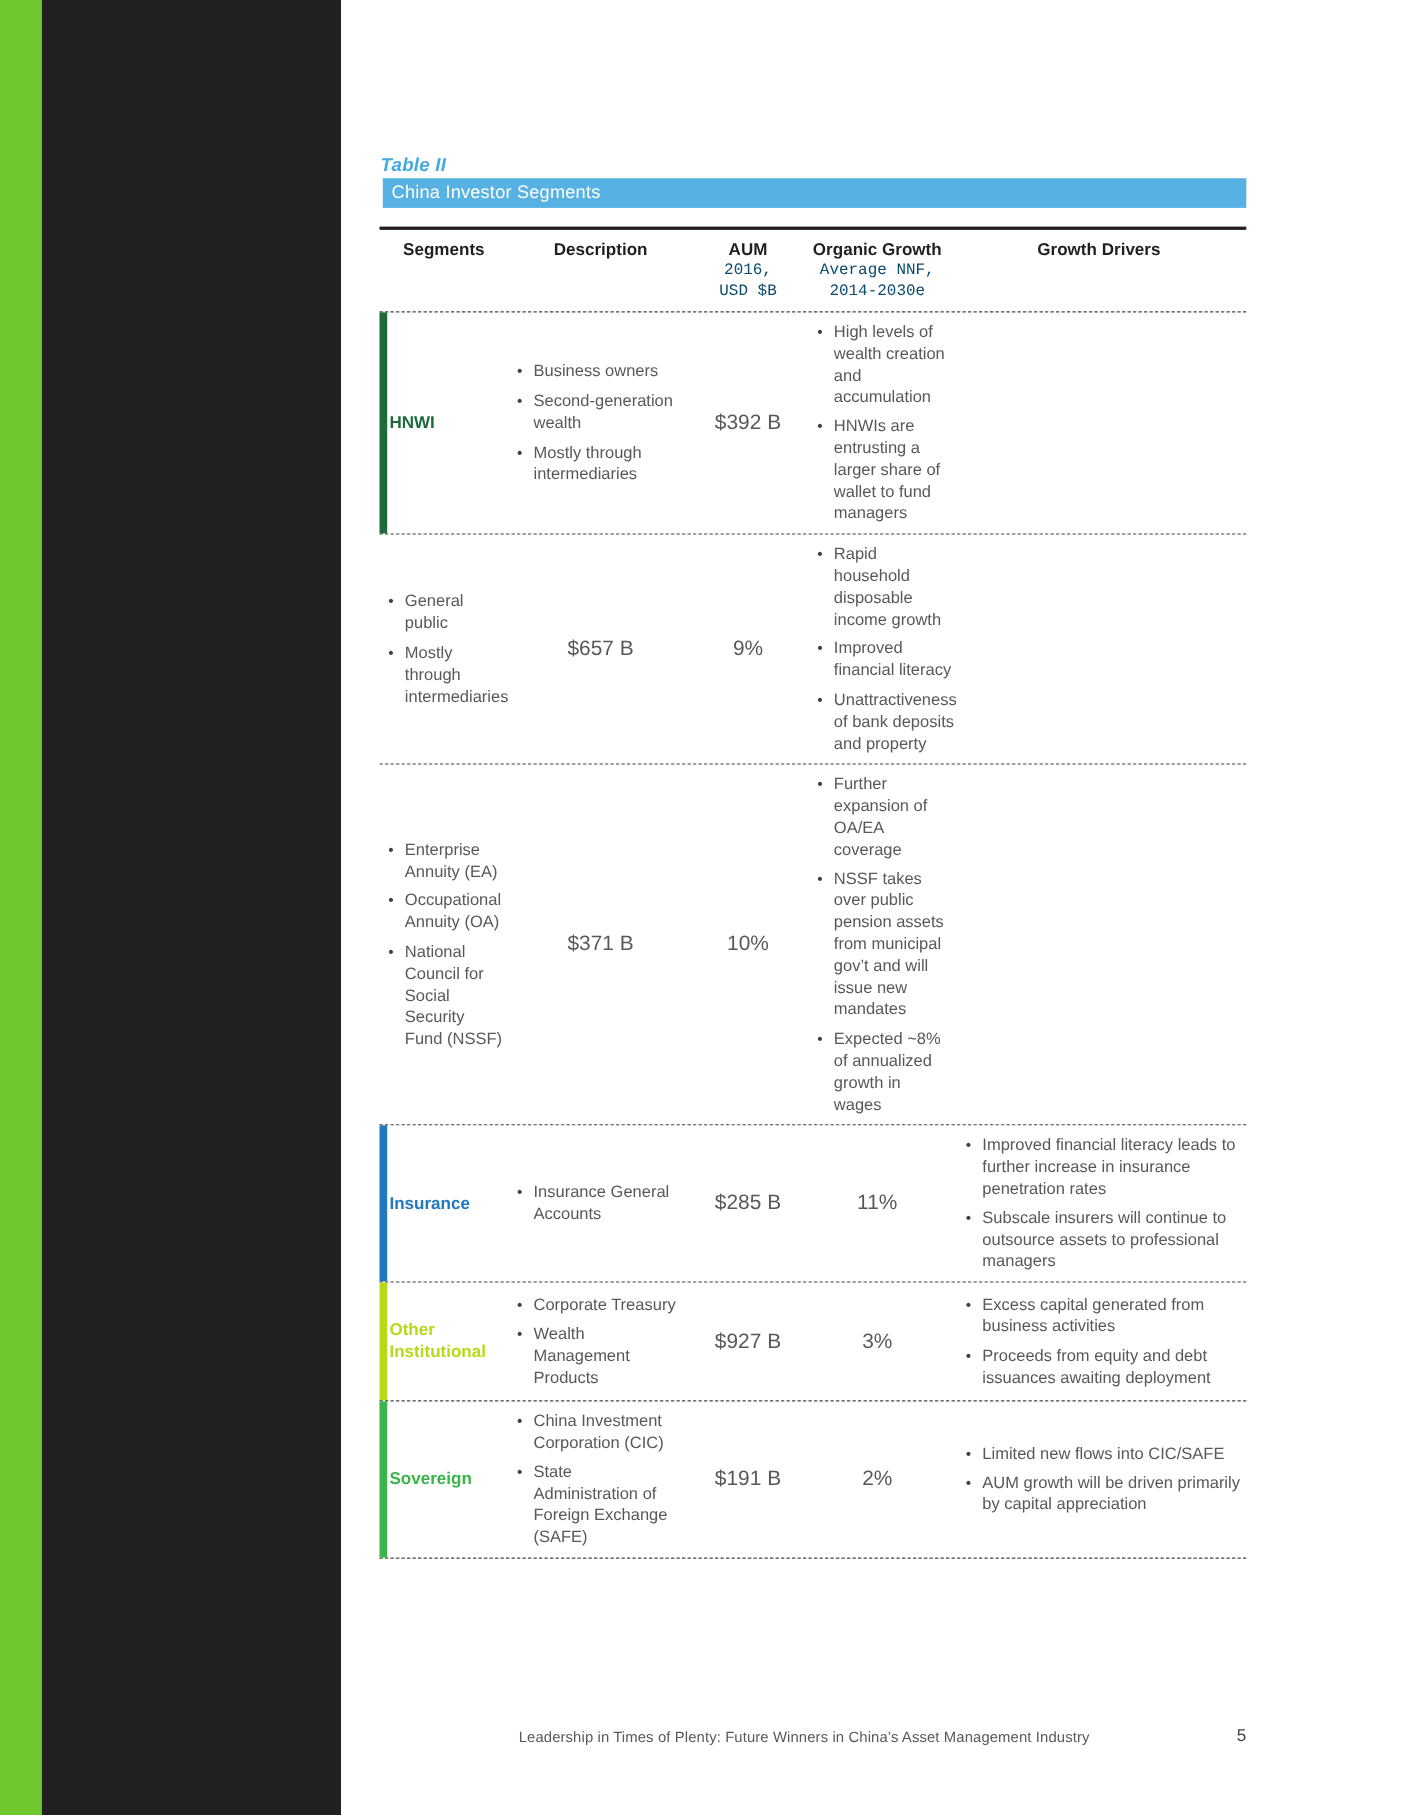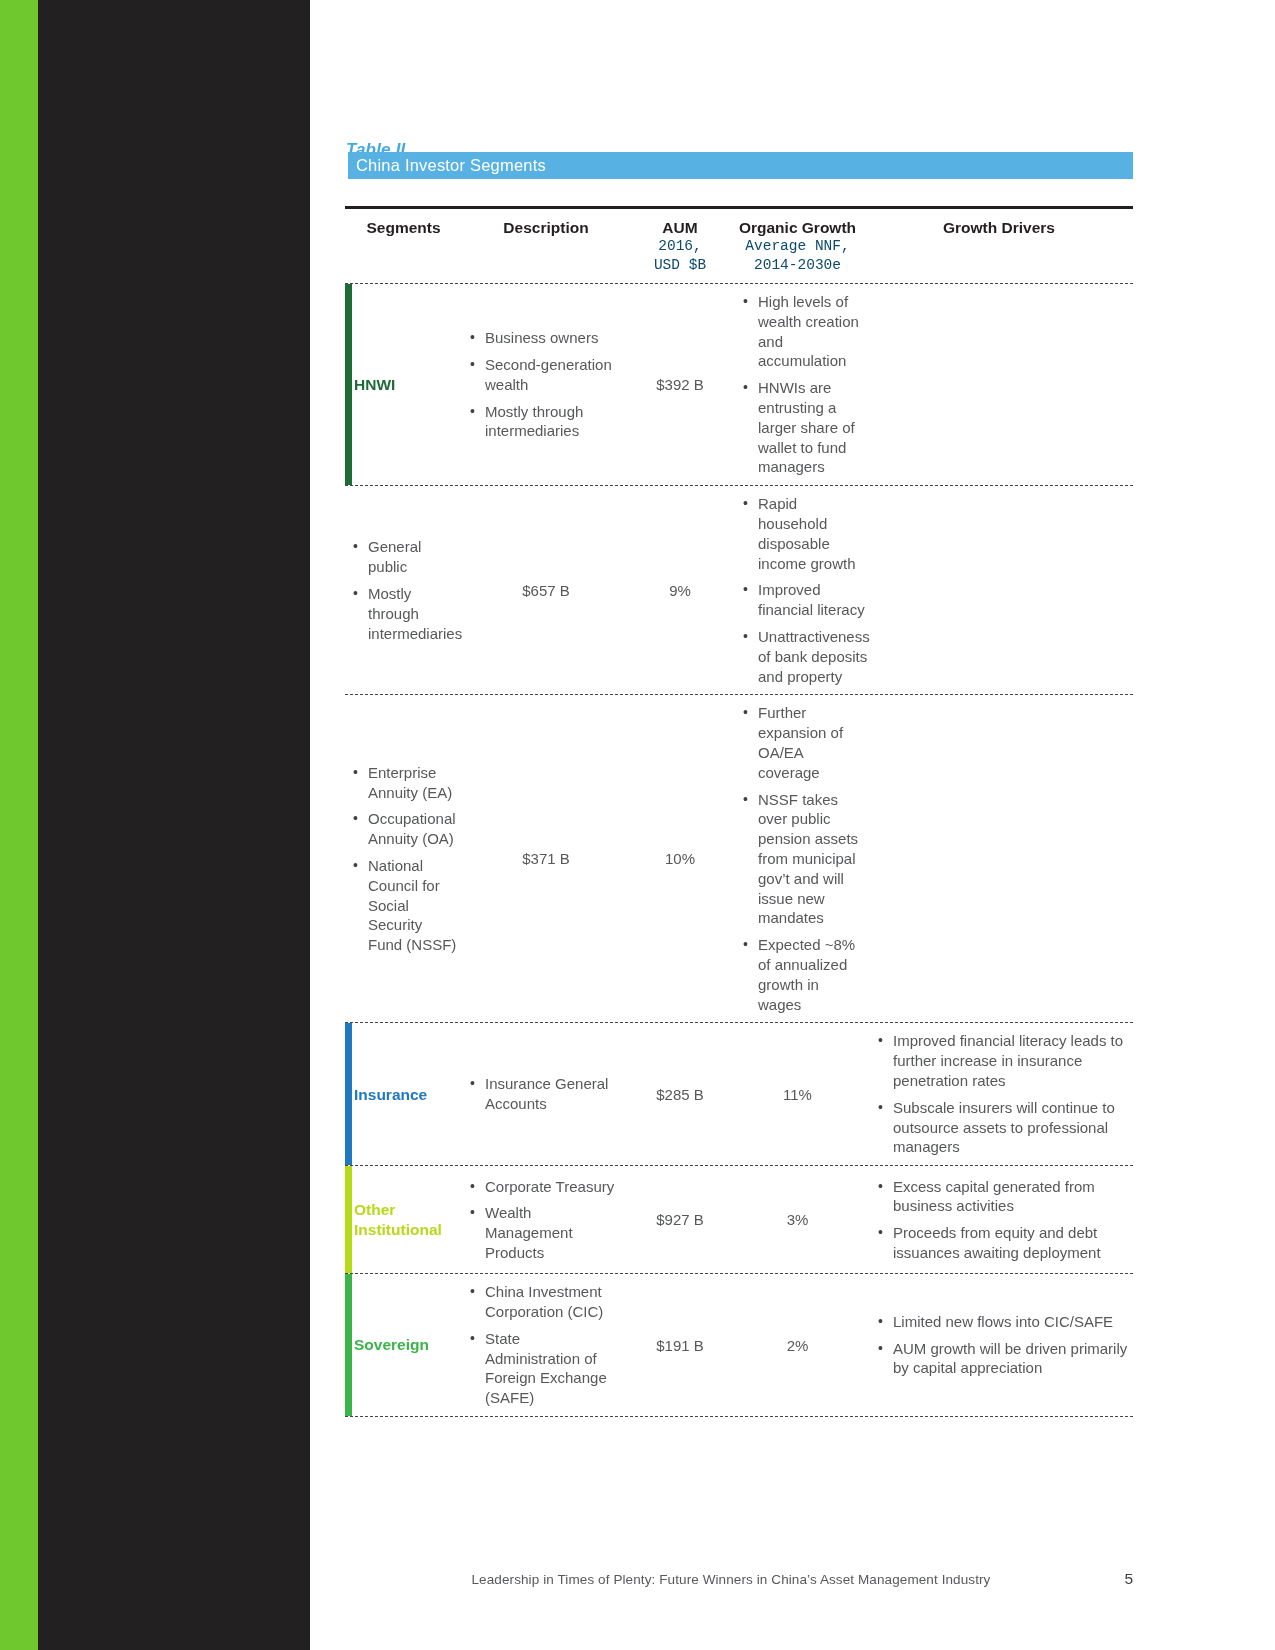--- a/index.html
+++ b/index.html
@@ -9,21 +9,21 @@
     -webkit-font-smoothing:antialiased;overflow:hidden;
   }
   .strip-green{position:absolute;left:0;top:0;width:38px;height:1650px;background:#6fc82d;}
   .strip-dark{position:absolute;left:38px;top:0;width:272px;height:1650px;background:#232021;}
 
   .table-label{
     position:absolute;left:346px;top:140px;
     font-size:17px;font-weight:bold;font-style:italic;color:#45a9e1;letter-spacing:.2px;
   }
   .title-bar{
-    position:absolute;left:348px;top:152px;width:785px;height:27px;background:#57b1e3;
+    position:absolute;left:348px;top:162px;width:785px;height:27px;background:#57b1e3;
     color:#ffffff;font-size:16.5px;line-height:27px;padding-left:8px;box-sizing:border-box;
     letter-spacing:.2px;
   }
 
   .table-wrap{position:absolute;left:345px;top:206px;width:788px;}
   .thick-rule{height:3px;background:#231f20;}
 
   .thead{
     display:grid;grid-template-columns:117px 168px 100px 135px 268px;
     padding:9px 0 8px 0;
@@ -52,21 +52,21 @@
   .desc-cell{padding:8px 4px 8px 8px;}
   .drv-cell{padding:8px 0 8px 13px;}
   .bullet-item{display:flex;margin-bottom:7px;}
   .bullet-item:last-child{margin-bottom:0;}
   .dot{width:15px;flex:0 0 15px;color:#3f4042;font-size:14px;line-height:1.35;}
   .btext{font-size:15px;color:#57585a;line-height:1.32;}
   .desc-cell .btext{max-width:130px;}
   .drv-cell .btext{max-width:237px;}
 
   .val-cell{align-items:center;text-align:center;}
-  .val{font-size:15px;color:#57585a;}
+  .val{font-size:19px;color:#57585a;}
 
   .footer{
     position:absolute;left:345px;top:1572px;width:788px;height:22px;
   }
   .footer-title{
     position:absolute;left:0;right:16px;text-align:center;
     font-size:13.5px;color:#58595b;letter-spacing:.1px;
   }
   .footer-page{
     position:absolute;right:0;top:-2px;font-size:15.5px;color:#3d3e40;

